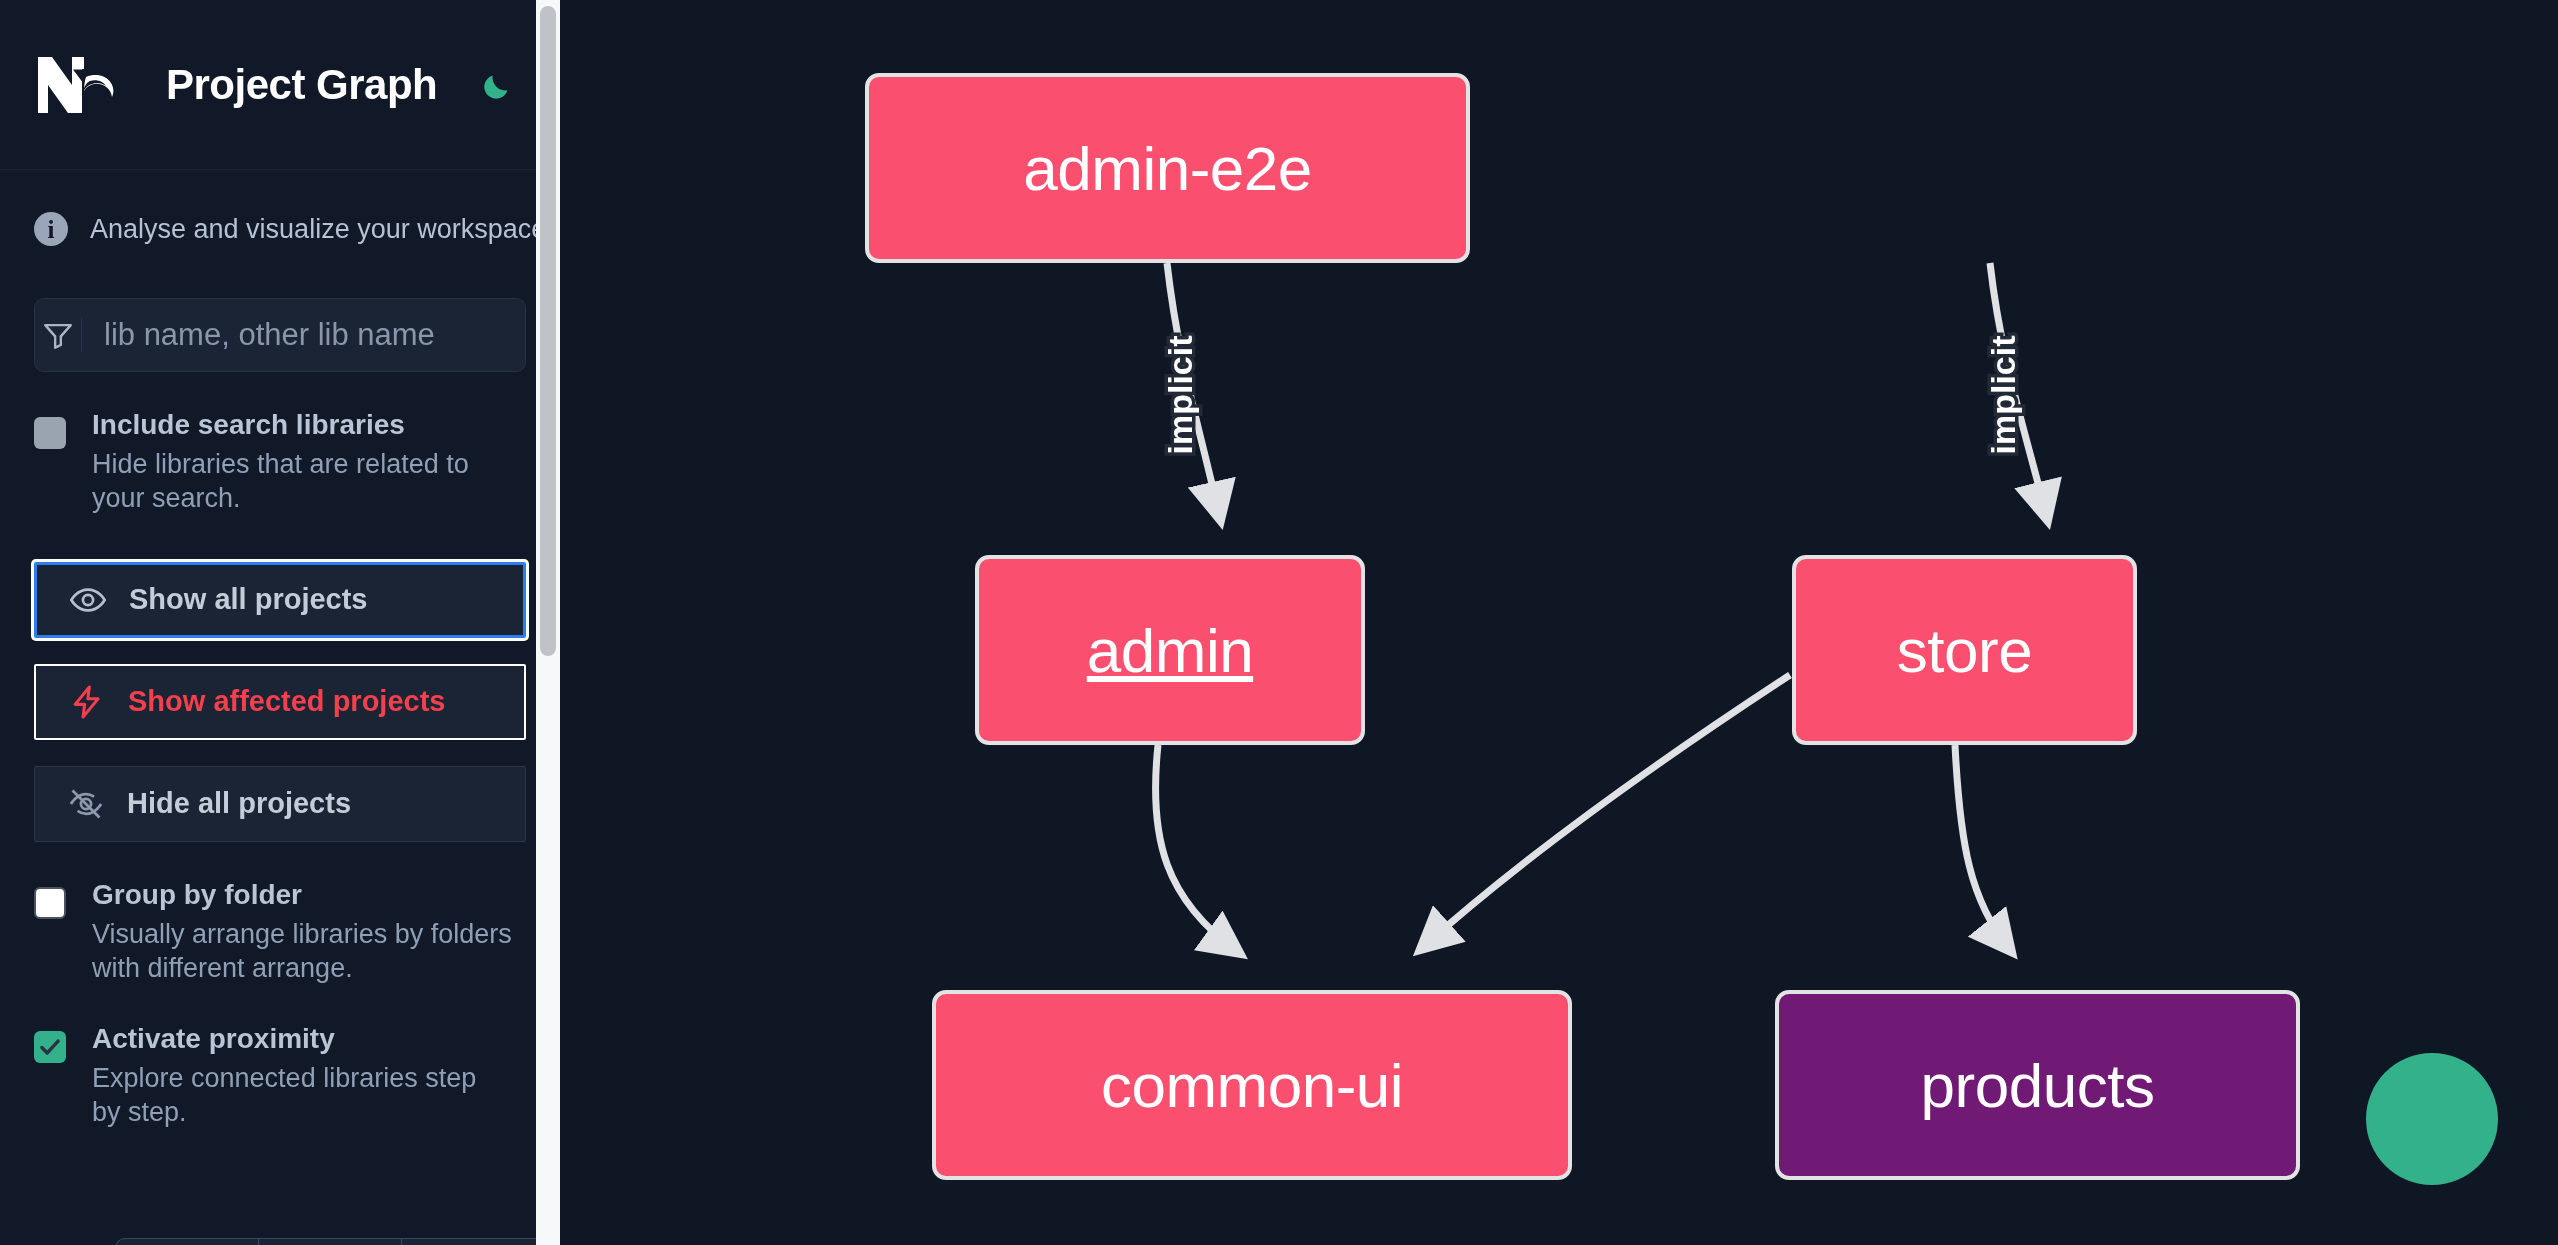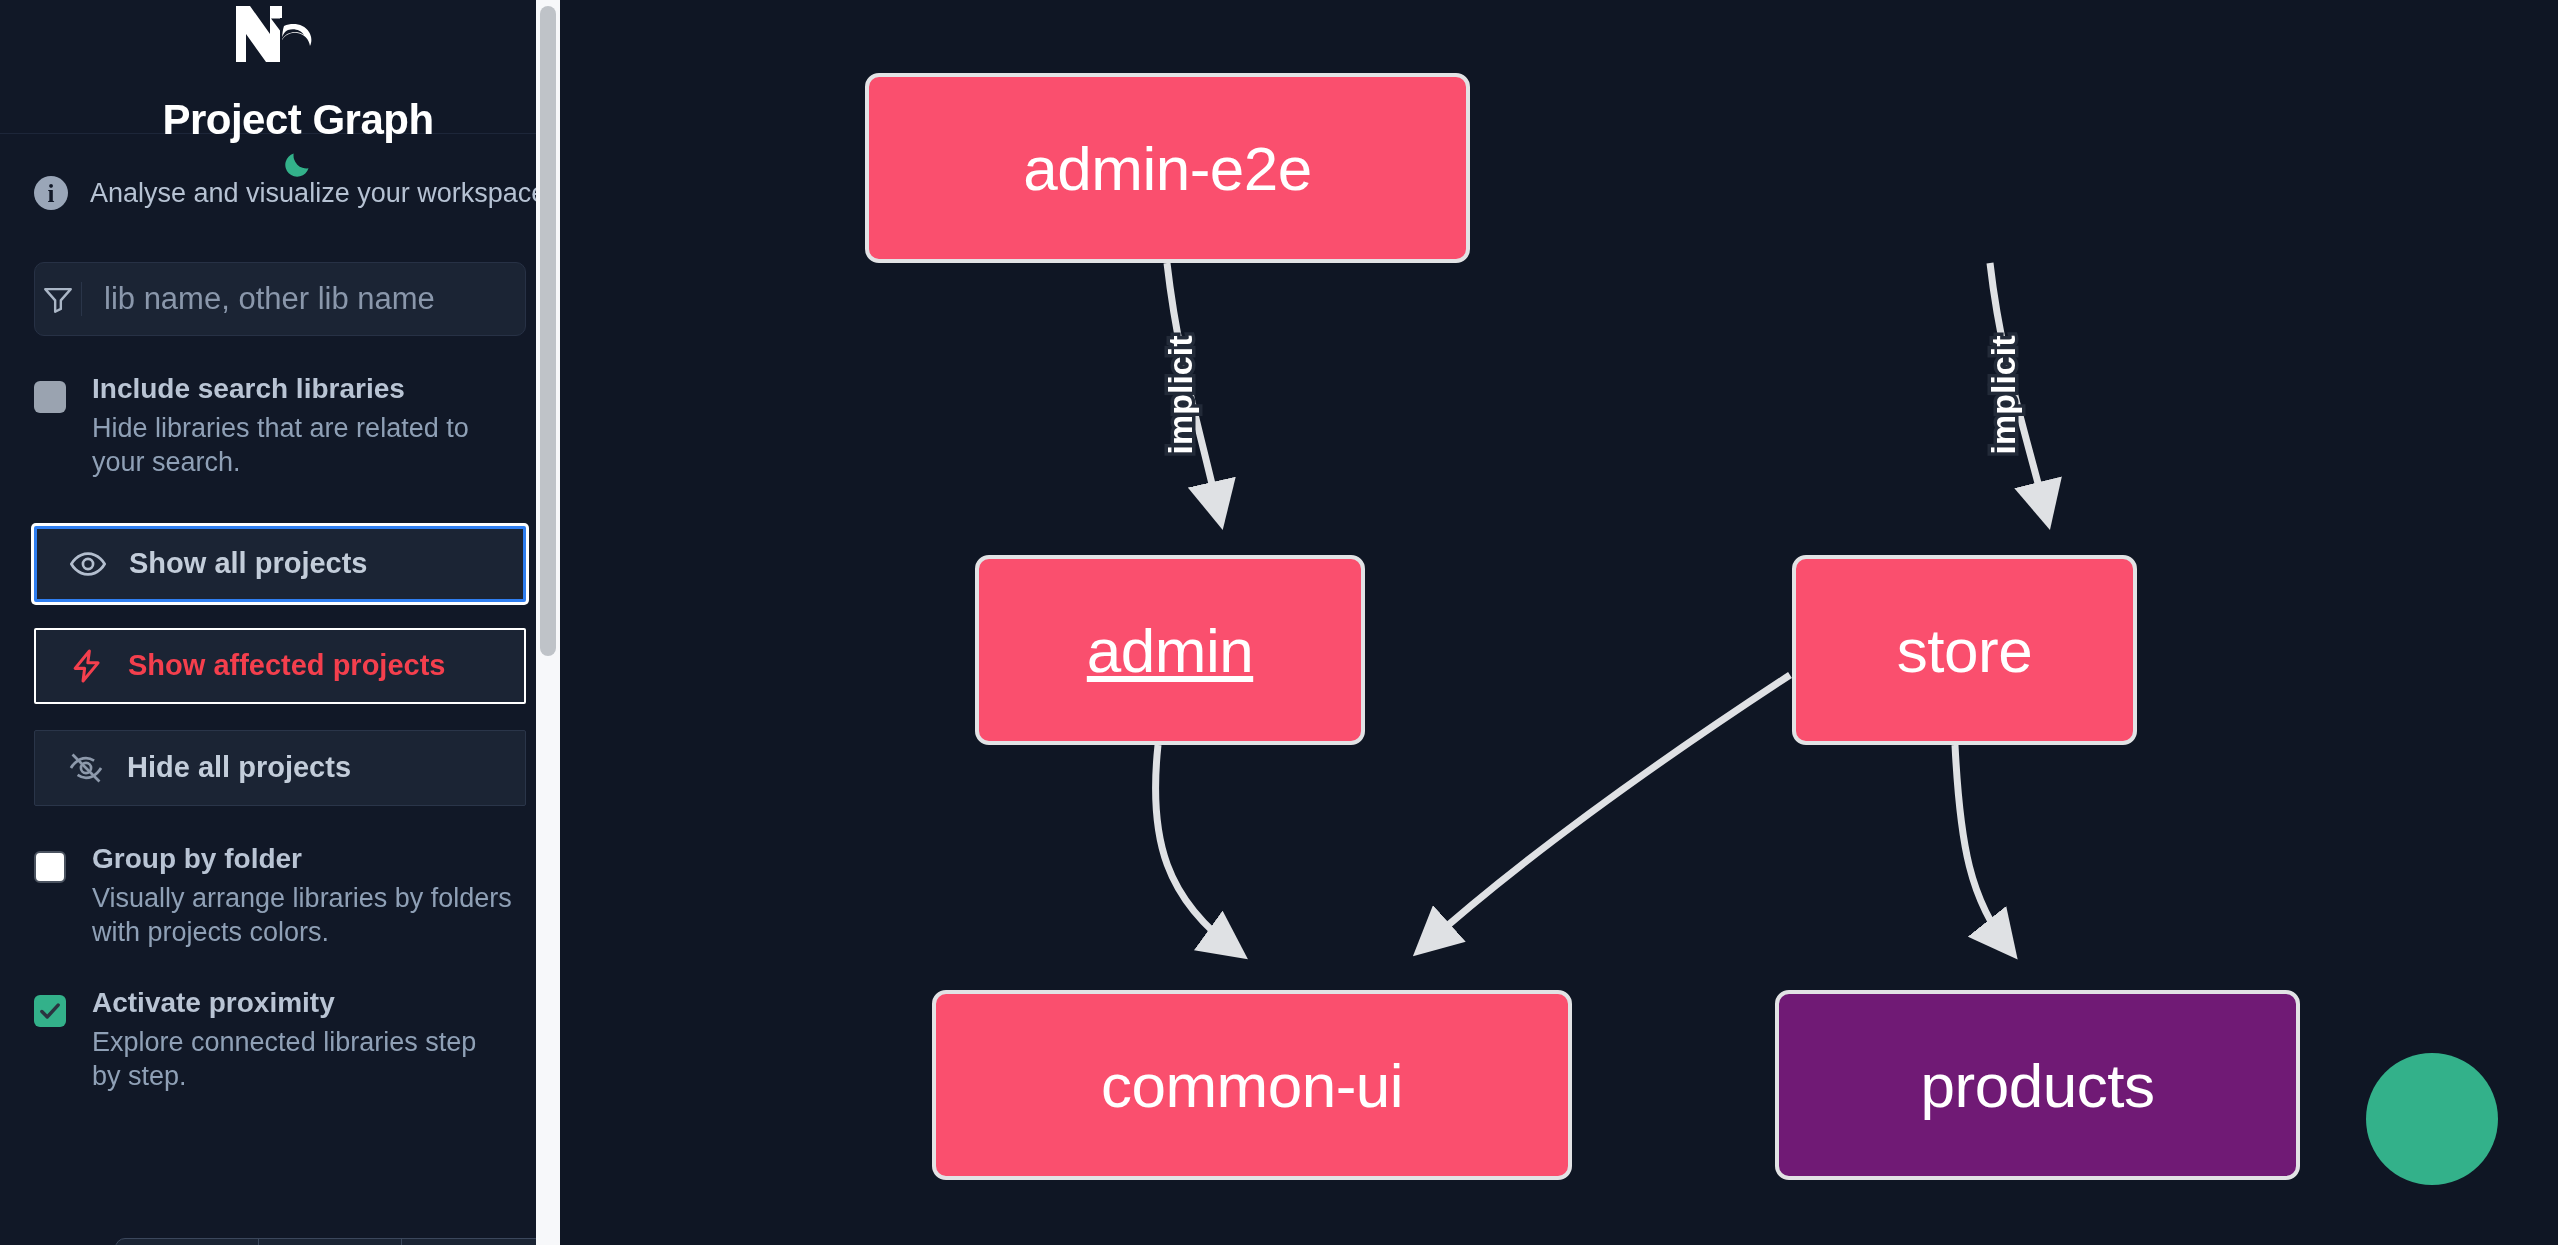--- a/index.html
+++ b/index.html
@@ -13,25 +13,24 @@
 
   
   #sidebar {
     position: relative;
     width: 560px; height: 1245px;
     background: #111827;
     flex: 0 0 560px;
     overflow: hidden;
   }
   .sb-header {
-    height: 134px;
+    height: 170px;
     display: flex; align-items: center;
     padding: 0 34px;
     border-bottom: 1px solid #1d2639;
-    flex-direction: column;
   }
   .nx-logo { width: 96px; height: 68px; flex: 0 0 96px; }
   .sb-title {
     font-size: 42px; font-weight: 700; color: #ffffff;
     margin-left: 36px; letter-spacing: -0.5px;
     white-space: nowrap;
   }
   .moon-btn {
     margin-left: 38px; width: 46px; height: 46px;
     display: flex; align-items: center; justify-content: center;
@@ -263,21 +262,21 @@
             </svg>
           </span>
           <span>Hide all projects</span>
         </button>
       </div>
 
       <div class="chk-row">
         <span class="chk-box white"></span>
         <span class="chk-txt">
           <span class="chk-label">Group by folder</span>
-          <div class="chk-desc">Visually arrange libraries by folders with projects colors.</div>
+          <div class="chk-desc">Visually arrange libraries by folders with different arrange.</div>
         </span>
       </div>
 
       <div class="chk-row">
         <span class="chk-box green">
           <svg viewBox="0 0 24 24" width="26" height="26" aria-hidden="true">
             <path d="M4.5 12.5l5 5 10-11" fill="none" stroke="#2b3340" stroke-width="3.2" stroke-linecap="round" stroke-linejoin="round"></path>
           </svg>
         </span>
         <span class="chk-txt">

